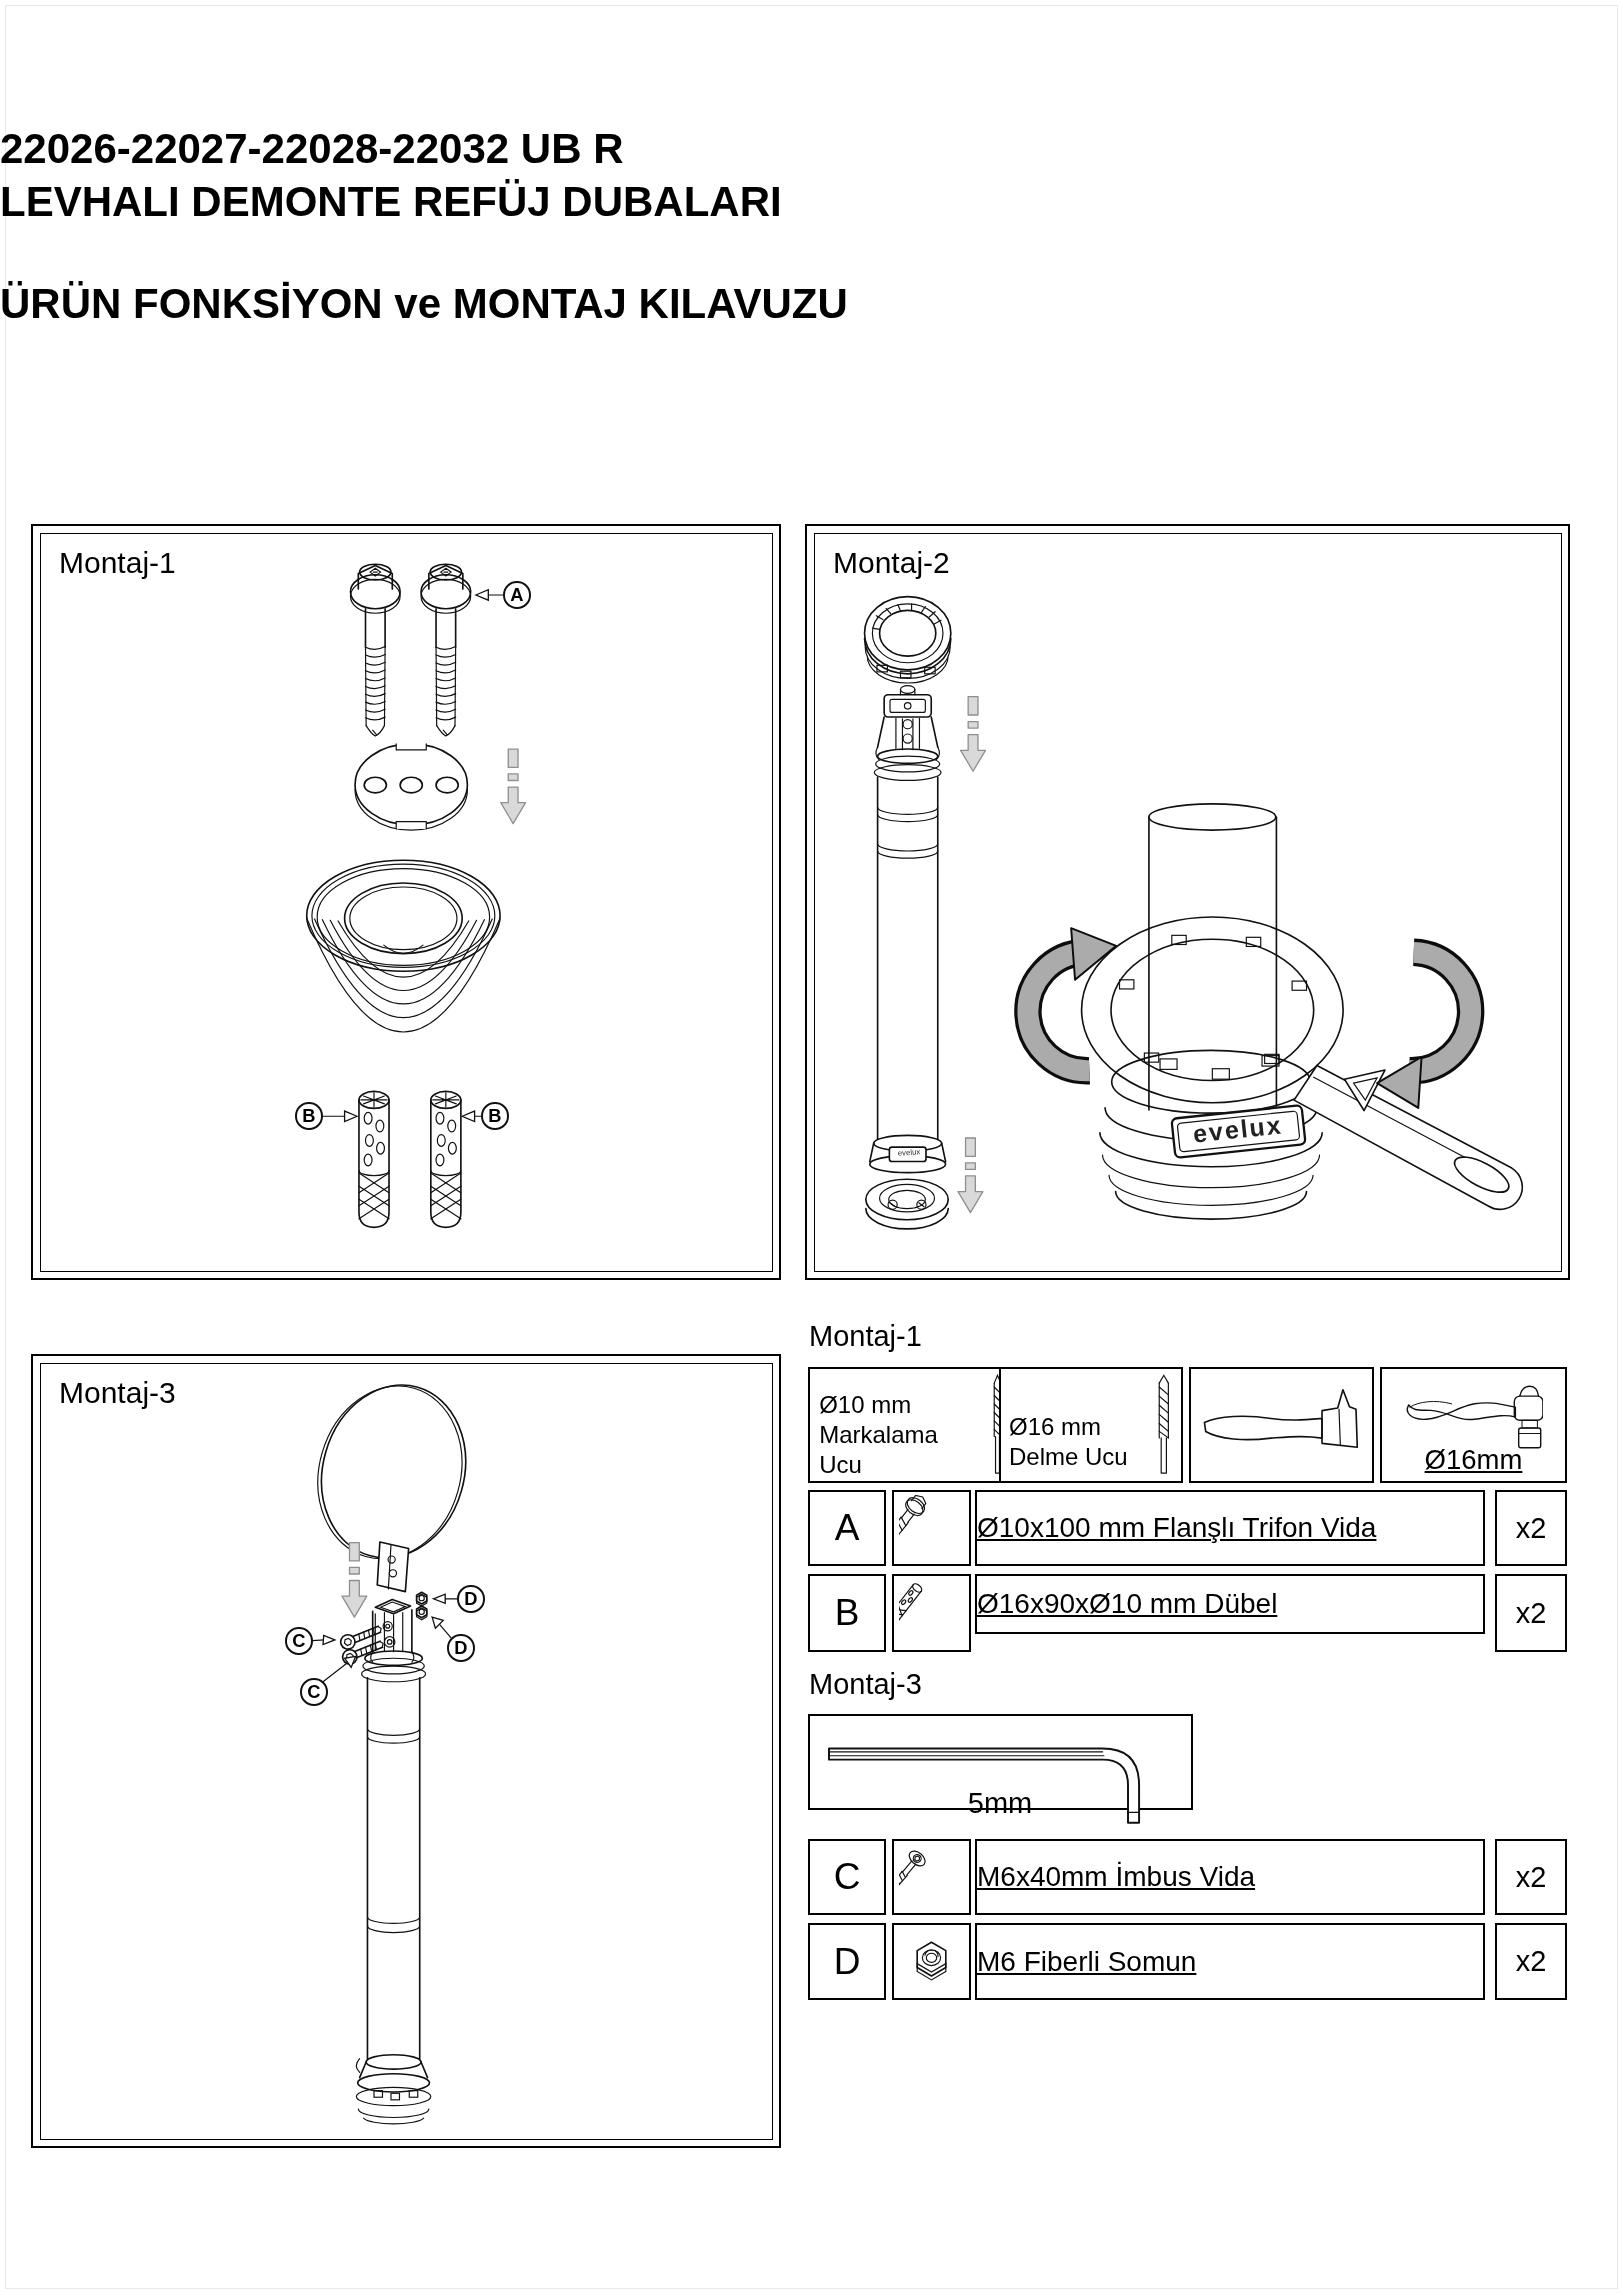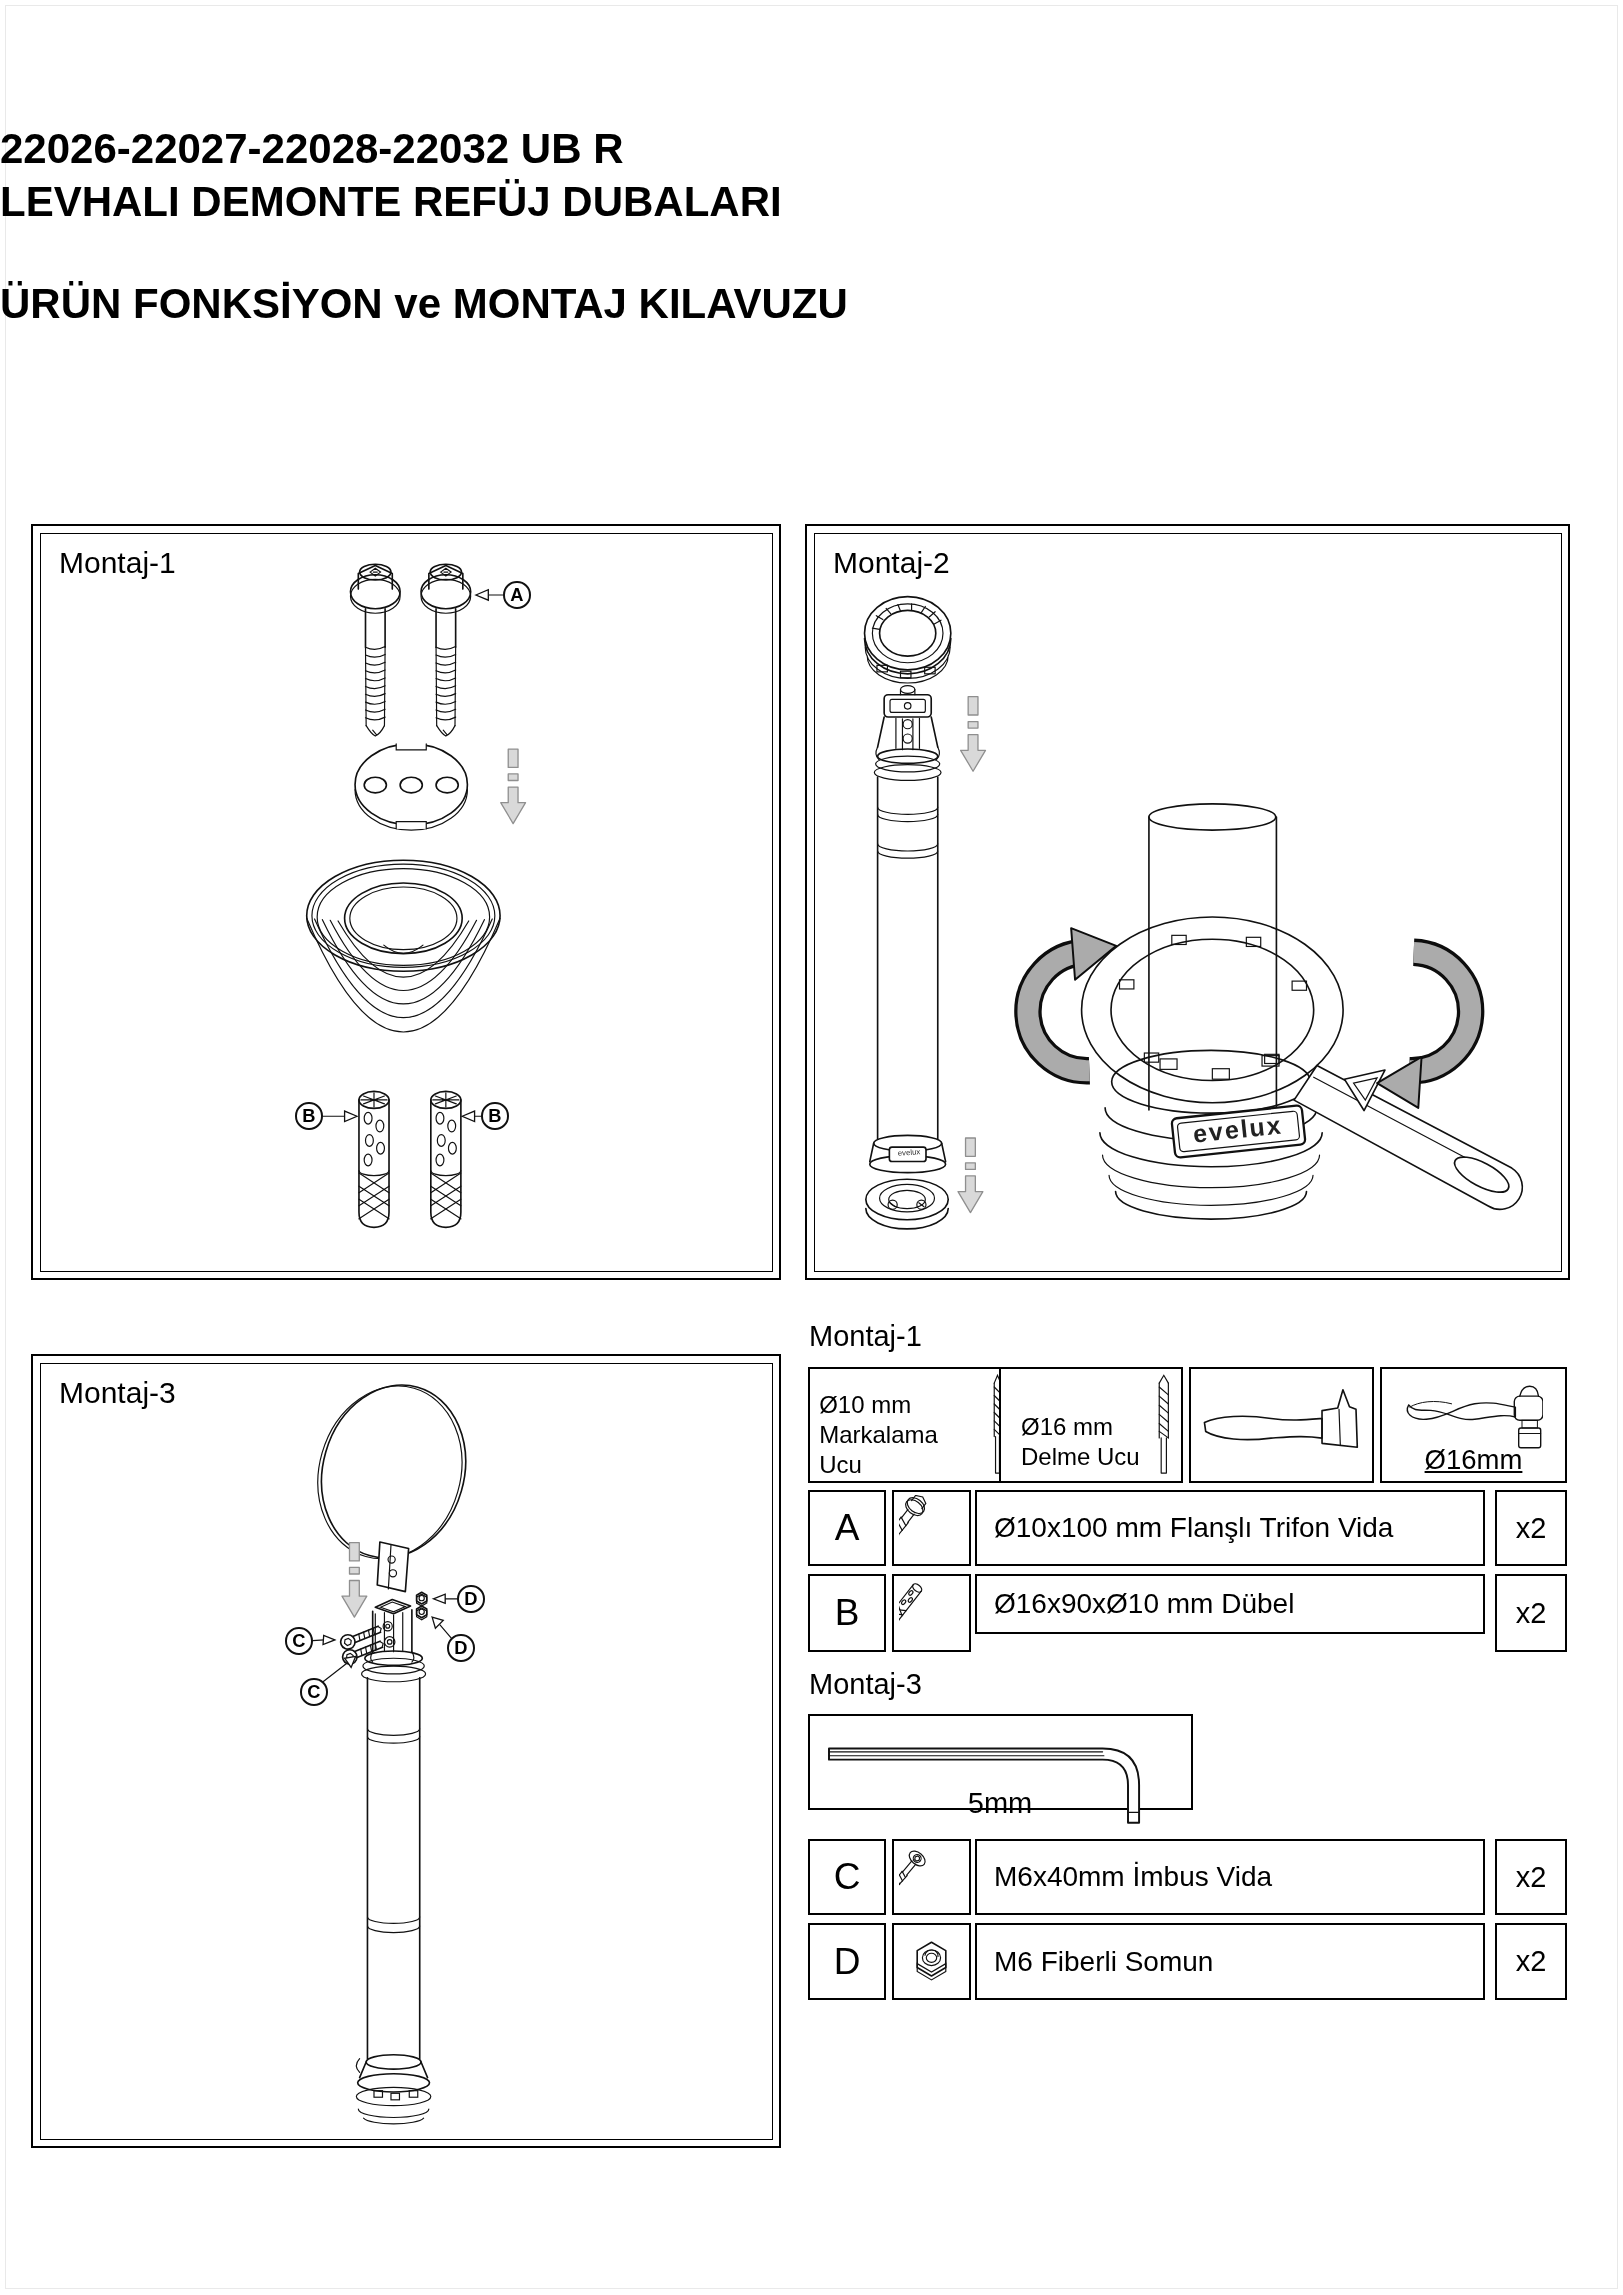--- a/index.html
+++ b/index.html
@@ -9,21 +9,21 @@
   .panel{position:absolute;border:2.6px solid #000;background:#fff;}
   .panel .inner{position:absolute;inset:6.5px;border:1.3px solid #000;}
   .panel-label{position:absolute;left:26px;top:19.6px;font-size:30px;}
   .panel svg.art{position:absolute;left:0;top:0;}
   .co{position:absolute;width:27.5px;height:27.5px;box-sizing:border-box;border:2px solid #111;border-radius:50%;background:#fff;
       display:flex;align-items:center;justify-content:center;font-size:18.3px;font-weight:600;z-index:5;}
   .sec-label{position:absolute;font-size:29px;}
   .tbox{position:absolute;border:2.6px solid #000;box-sizing:border-box;background:#fff;}
   .tool-label{position:absolute;font-size:24px;line-height:1.24;}
   .rowkey{display:flex;align-items:center;justify-content:center;font-size:37px;}
-  .rowdesc{display:flex;align-items:center;padding-left:17px;font-size:28px;box-sizing:border-box;}
+  .rowdesc{display:flex;align-items:center;font-size:28px;box-sizing:border-box;text-decoration:underline;}
   .rowqty{display:flex;align-items:center;justify-content:center;font-size:29px;}
   .wrench-size{position:absolute;left:0;right:0;bottom:5.2px;text-align:center;font-size:27.5px;text-decoration:underline;}
   .allen-size{position:absolute;font-size:29px;width:92px;text-align:center;}
   .brand-main{position:absolute;left:1177px;top:1115px;width:122px;height:33px;font-size:25px;font-weight:bold;letter-spacing:2px;
       text-align:center;transform:rotate(-6deg);color:#222;}
   .brand-tiny{position:absolute;left:890px;top:1148px;width:38px;font-size:7.8px;text-align:center;transform:rotate(-4deg);color:#333;}
   svg .k{fill:none;stroke:#111;stroke-width:2.5;stroke-linecap:round;stroke-linejoin:round;}
   svg .kt{fill:none;stroke:#111;stroke-width:1.8;stroke-linecap:round;}
   svg .kw{fill:#fff;stroke:#111;stroke-width:2.5;stroke-linejoin:round;}
   svg .wfill{fill:#fff;stroke:none;}
@@ -348,21 +348,21 @@
 <div class="tbox" style="left:808px;top:1367px;width:209px;height:116px">
   <div class="tool-label" style="left:9.2px;top:21px;width:131px">Ø10 mm Markalama Ucu</div>
   <svg style="position:absolute;right:9.2px;top:5.2px" width="17" height="103" viewBox="0 0 24 158">
     <path class="kt" d="M 7,14 L 12,2 L 17,14"></path>
     <path class="kt" d="M 7,14 L 7,96 M 17,14 L 17,96"></path>
     <path class="kt" d="M 7,20 L 17,30 M 7,33 L 17,43 M 7,46 L 17,56 M 7,59 L 17,69 M 7,72 L 17,82 M 7,85 L 17,95"></path>
     <path class="kt" d="M 9,96 L 9,152 M 15,96 L 15,152 M 9,152 L 15,152"></path>
   </svg>
 </div>
 <div class="tbox" style="left:999px;top:1367px;width:184px;height:116px">
-  <div class="tool-label" style="left:20px;top:43px;width:131px">Ø16 mm Delme Ucu</div>
+  <div class="tool-label" style="left:8px;top:43px;width:131px">Ø16 mm Delme Ucu</div>
   <svg style="position:absolute;right:7.8px;top:5.2px" width="19.6" height="103" viewBox="0 0 28 158">
     <path class="kt" d="M 7,14 L 14,2 L 21,14"></path>
     <path class="kt" d="M 7,14 L 7,98 M 21,14 L 21,98"></path>
     <path class="kt" d="M 7,20 L 21,32 M 7,34 L 21,46 M 7,48 L 21,60 M 7,62 L 21,74 M 7,76 L 21,88 M 7,88 L 21,98"></path>
     <path class="kt" d="M 10,98 L 10,152 M 18,98 L 18,152 M 10,152 L 18,152"></path>
   </svg>
 </div>
 <div class="tbox" style="left:1189px;top:1367px;width:185px;height:116px">
   <svg style="position:absolute;left:7.8px;top:9.2px" width="167" height="98" viewBox="0 0 255 150">
     <path class="k" d="M 8,68 C 30,58 70,56 110,62 C 140,66 162,64 188,62 L 188,92 C 162,88 140,90 110,92 C 70,97 30,94 10,82 Z"></path>

